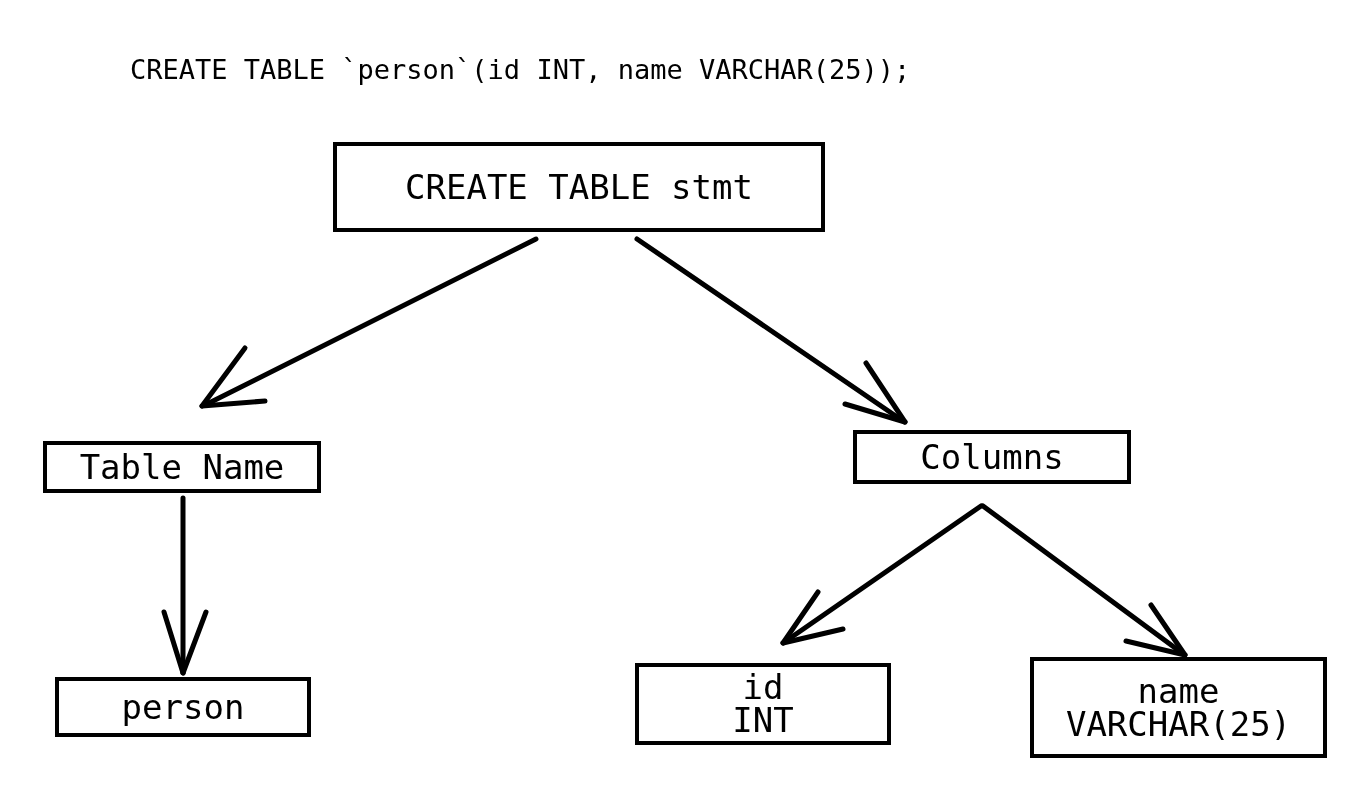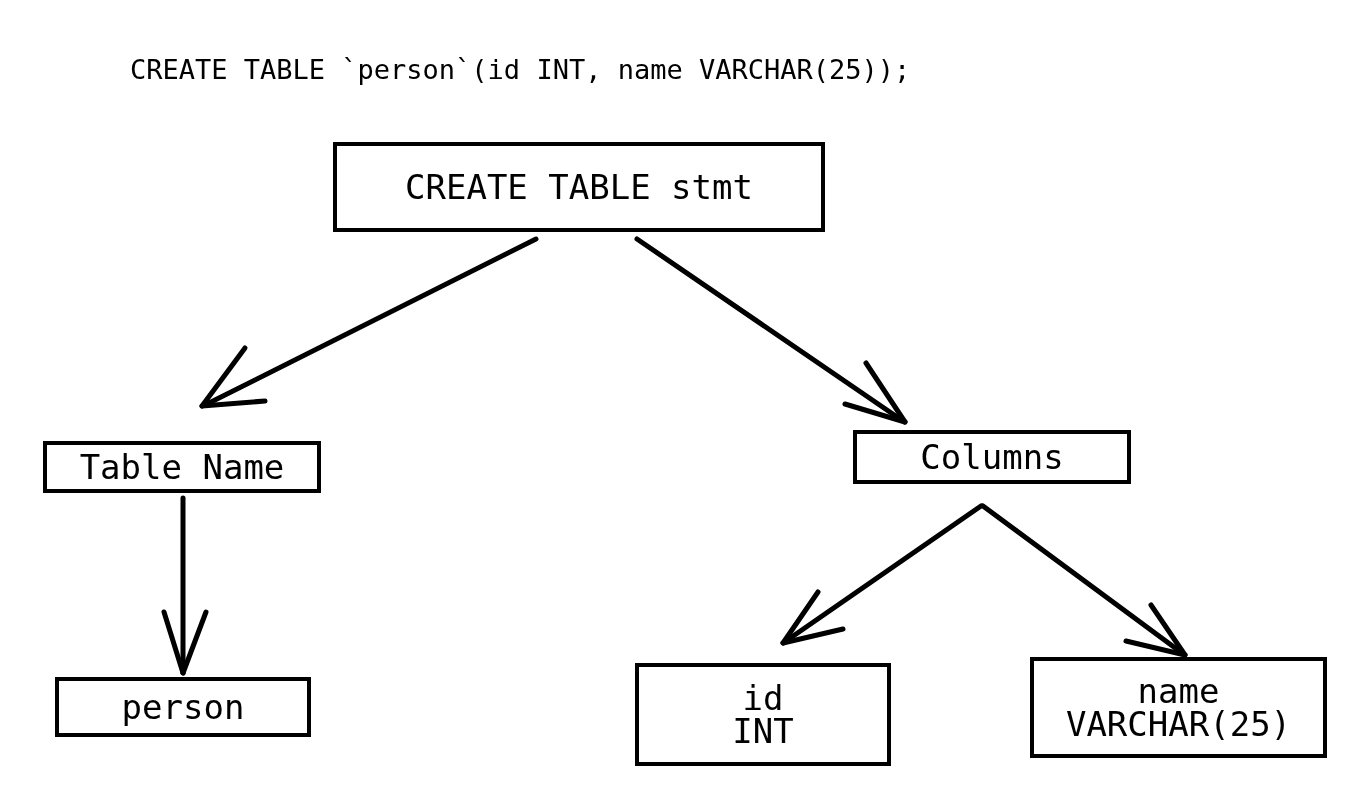--- a/index.html
+++ b/index.html
@@ -54,21 +54,21 @@
     white-space: pre;
   }
   .node .line {
     display: block;
   }
   
   #node-root      { left: 333px; top: 142px;  width: 492px; height: 90px; }
   #node-tablename { left: 43px;  top: 441px;  width: 278px; height: 52px; }
   #node-person    { left: 55px;  top: 677px;  width: 256px; height: 60px; text-align: center; }
   #node-columns   { left: 853px; top: 430px;  width: 278px; height: 54px; }
-  #node-col-id    { left: 635px; top: 663px;  width: 256px; height: 103px; }
+  #node-col-id    { left: 635px; top: 663px;  width: 256px; height: 82px; }
   #node-col-name  { left: 1030px;top: 657px;  width: 297px; height: 101px; }
 </style>
 </head>
 <body>
 
 <div id="canvas">
 
   <div class="caption">CREATE TABLE `person`(id INT, name VARCHAR(25));</div>
 
   <svg id="edges" viewBox="0 0 1362 804" xmlns="http://www.w3.org/2000/svg">

